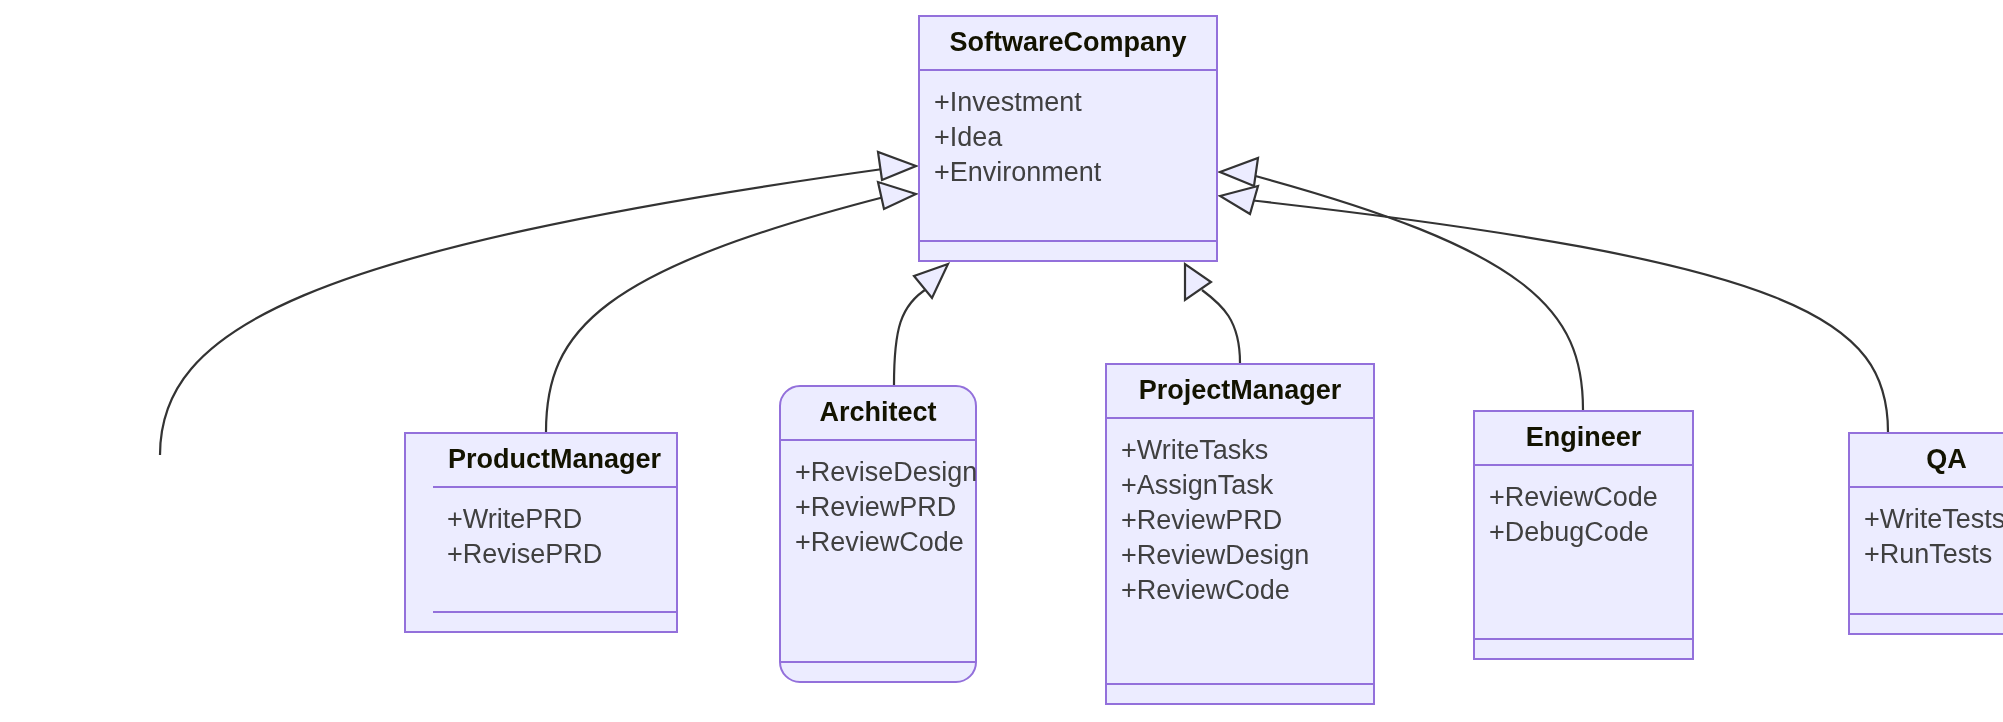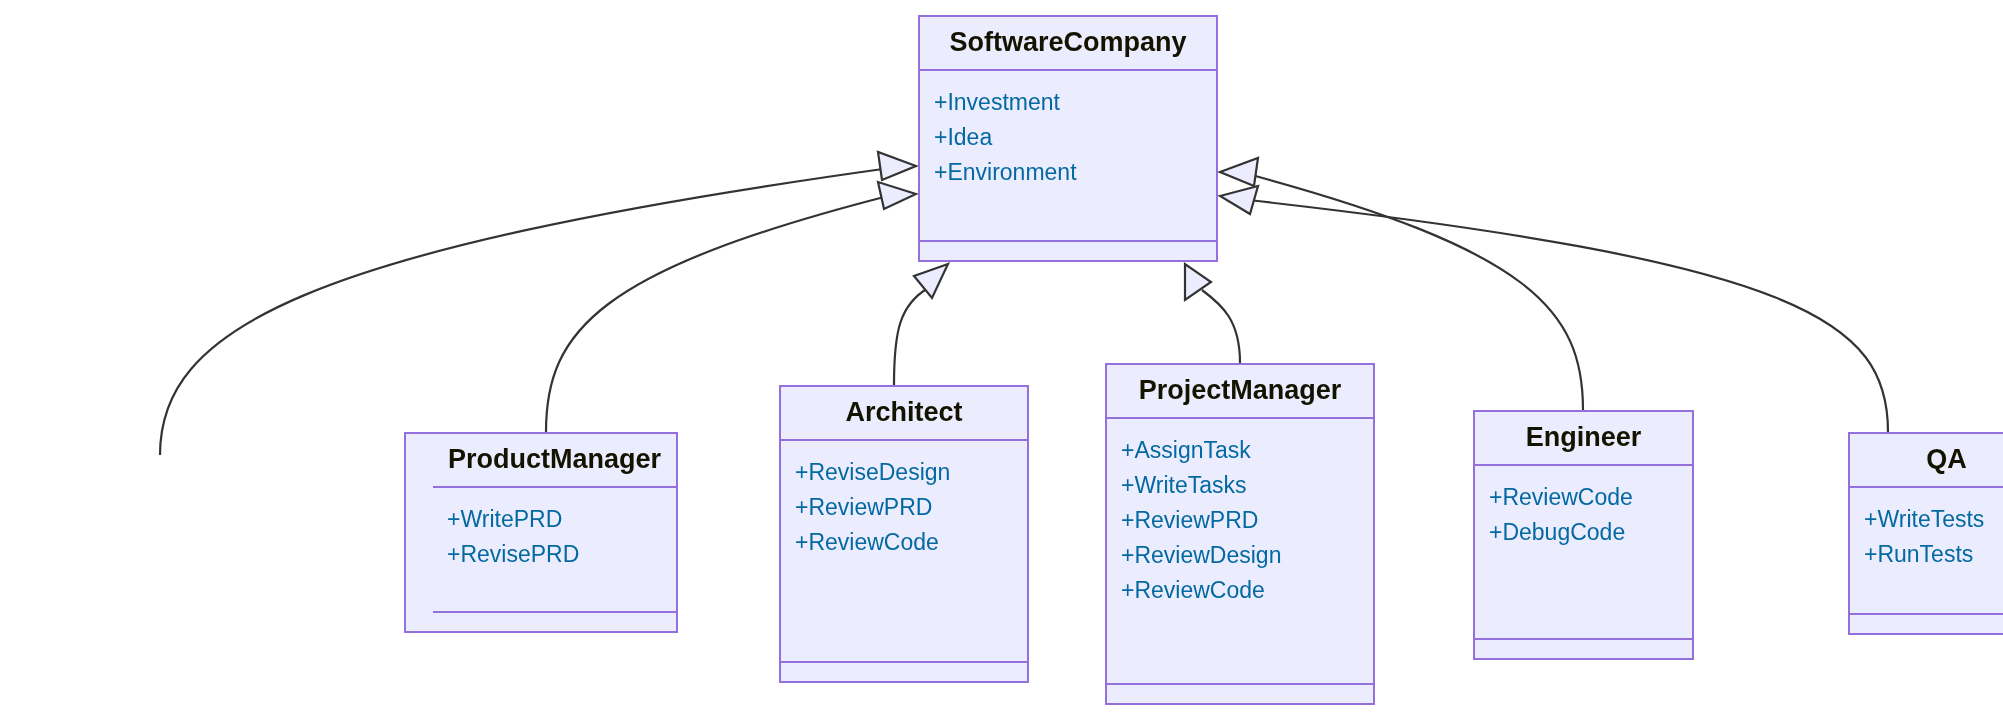--- a/index.html
+++ b/index.html
@@ -42,23 +42,23 @@
     padding: 12px 10px 13px 10px;
     border-bottom: 2px solid #9370DB;
     white-space: nowrap;
   }
   .class-members {
     flex: 1 1 auto;
     padding: 14px 14px 14px 14px;
     border-bottom: 2px solid #9370DB;
   }
   .member-row {
-    font-size: 23px;
+    font-size: 27px;
     line-height: 35px;
-    color: #0369a1;
+    color: #404040;
     white-space: nowrap;
   }
   .class-methods {
     height: 18px;
   }
 </style>
 </head>
 <body>
 
 <div id="diagram-canvas">
@@ -97,35 +97,35 @@
 
   <div class="uml-class" style="left:404px; top:432px; width:274px; height:201px;padding-left:27px;">
     <div class="class-title">ProductManager</div>
     <div class="class-members">
       <div class="member-row">+WritePRD</div>
       <div class="member-row">+RevisePRD</div>
     </div>
     <div class="class-methods"></div>
   </div>
 
-  <div class="uml-class" style="left:779px; top:385px; width:250px; height:298px;">
+  <div class="uml-class" style="left:779px; top:385px; width:198px; height:298px;border-radius:21px;">
     <div class="class-title">Architect</div>
     <div class="class-members">
       <div class="member-row">+ReviseDesign</div>
       <div class="member-row">+ReviewPRD</div>
       <div class="member-row">+ReviewCode</div>
     </div>
     <div class="class-methods"></div>
   </div>
 
   <div class="uml-class" style="left:1105px; top:363px; width:270px; height:342px;">
     <div class="class-title">ProjectManager</div>
     <div class="class-members">
+      <div class="member-row">+WriteTasks</div>
       <div class="member-row">+AssignTask</div>
-      <div class="member-row">+WriteTasks</div>
       <div class="member-row">+ReviewPRD</div>
       <div class="member-row">+ReviewDesign</div>
       <div class="member-row">+ReviewCode</div>
     </div>
     <div class="class-methods"></div>
   </div>
 
   <div class="uml-class" style="left:1473px; top:410px; width:221px; height:250px;">
     <div class="class-title">Engineer</div>
     <div class="class-members">

